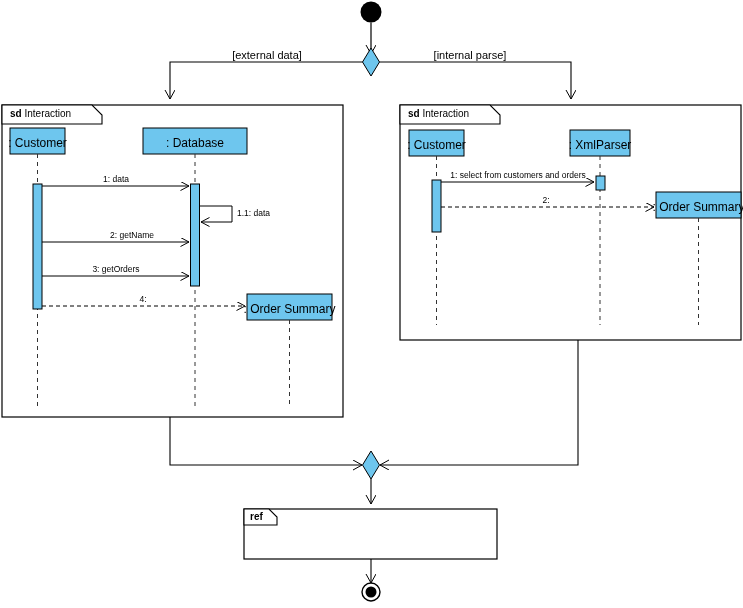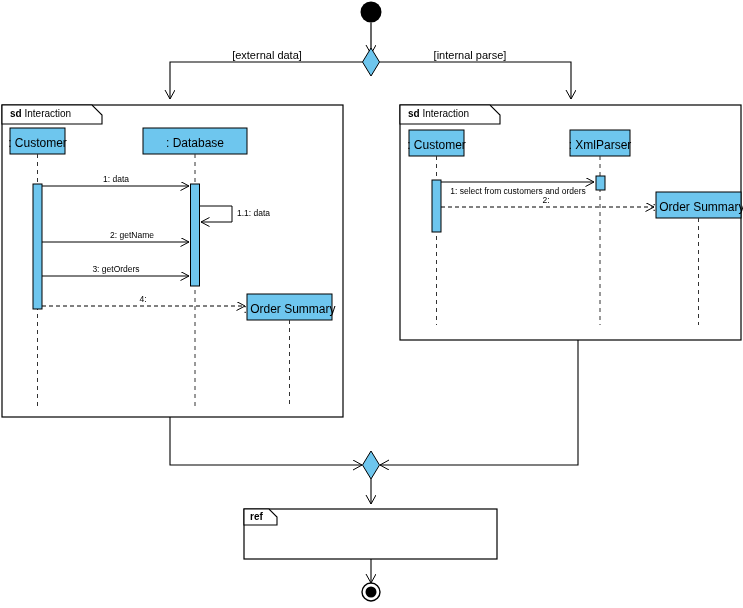--- a/index.html
+++ b/index.html
@@ -139,20 +139,20 @@
 
   <div class="txt lbl-frame" style="left:408px; top:109px;">
     <b>sd</b>
     <span>Interaction</span>
   </div>
 
   <div class="txt lbl-head center" style="left:436.5px; top:139px;">: Customer</div>
   <div class="txt lbl-head center" style="left:600px; top:139px;">: XmlParser</div>
   <div class="txt lbl-head center" style="left:698.5px; top:201px;">: Order Summary</div>
 
-  <div class="txt lbl-msg center" style="left:518px; top:187px;">1: select from customers and orders</div>
+  <div class="txt lbl-msg center" style="left:518px; top:171px;">1: select from customers and orders</div>
   <div class="txt lbl-msg center" style="left:546px; top:196px;">2:</div>
 
   <div class="txt lbl-frame" style="left:250px; top:512px;">
     <b>ref</b>
   </div>
 
 </div>
 
 </body></html>

